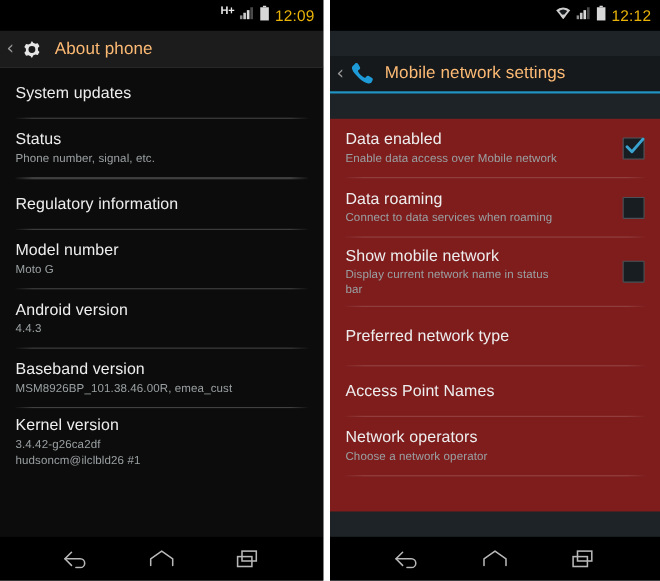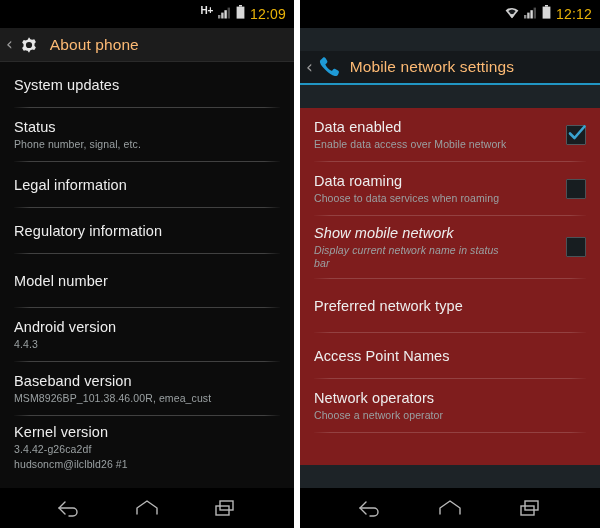--- a/index.html
+++ b/index.html
@@ -126,21 +126,21 @@
   }
 
   
   .list-left .row.single { height:45px; }
   .list-left .row.dual   { height:53px; }
   .list-left .row.triple { height:62px; }
 
   
   .list-right .row.single { height:45px;justify-content:center; }
   .list-right .row.dual   { height:53px; }
-  .list-right .row.triple { height:62px;font-style:italic; }
+  .list-right .row.triple { height:62px; }
 
   
   .cb {
     flex:0 0 20px;
     width:20px; height:20px;
     margin-left:12px;
     border:1px solid #4a5257;
     background:#171d20;
     border-radius:1px;
     position:relative;
@@ -213,37 +213,33 @@
       <div class="divider"></div>
 
       <div class="row dual">
         <div class="row-text">
           <div class="row-title">Status</div>
           <div class="row-sub">Phone number, signal, etc.</div>
         </div>
       </div>
       <div class="divider"></div>
 
+      <div class="divider"></div>
+
       <div class="row single">
         <div class="row-text">
-          <div class="row-title">Legal information</div>
-        </div>
-      </div>
-      <div class="divider"></div>
-
-      <div class="row single">
-        <div class="row-text">
           <div class="row-title">Regulatory information</div>
         </div>
       </div>
       <div class="divider"></div>
 
       <div class="row dual">
         <div class="row-text">
           <div class="row-title">Model number</div>
+          <div class="row-sub">Moto G</div>
         </div>
       </div>
       <div class="divider"></div>
 
       <div class="row dual">
         <div class="row-text">
           <div class="row-title">Android version</div>
           <div class="row-sub">4.4.3</div>
         </div>
       </div>
@@ -341,21 +337,21 @@
           <svg width="20" height="20" viewBox="0 0 20 20">
             <path d="M3 10.5 L7.5 15 L17.5 3.5" fill="none" stroke="#3aa3d0" stroke-width="2.6" stroke-linecap="round" stroke-linejoin="round"></path>
           </svg>
         </span>
       </div>
       <div class="divider divider-dim"></div>
 
       <div class="row dual">
         <div class="row-text">
           <div class="row-title">Data roaming</div>
-          <div class="row-sub">Choose to data services when roaming</div>
+          <div class="row-sub">Connect to data services when roaming</div>
         </div>
         <span class="cb"></span>
       </div>
       <div class="divider divider-dim"></div>
 
       <div class="row triple">
         <div class="row-text">
           <div class="row-title">Show mobile network</div>
           <div class="row-sub wrap" style="max-width:200px;">Display current network name in status bar</div>
         </div>

